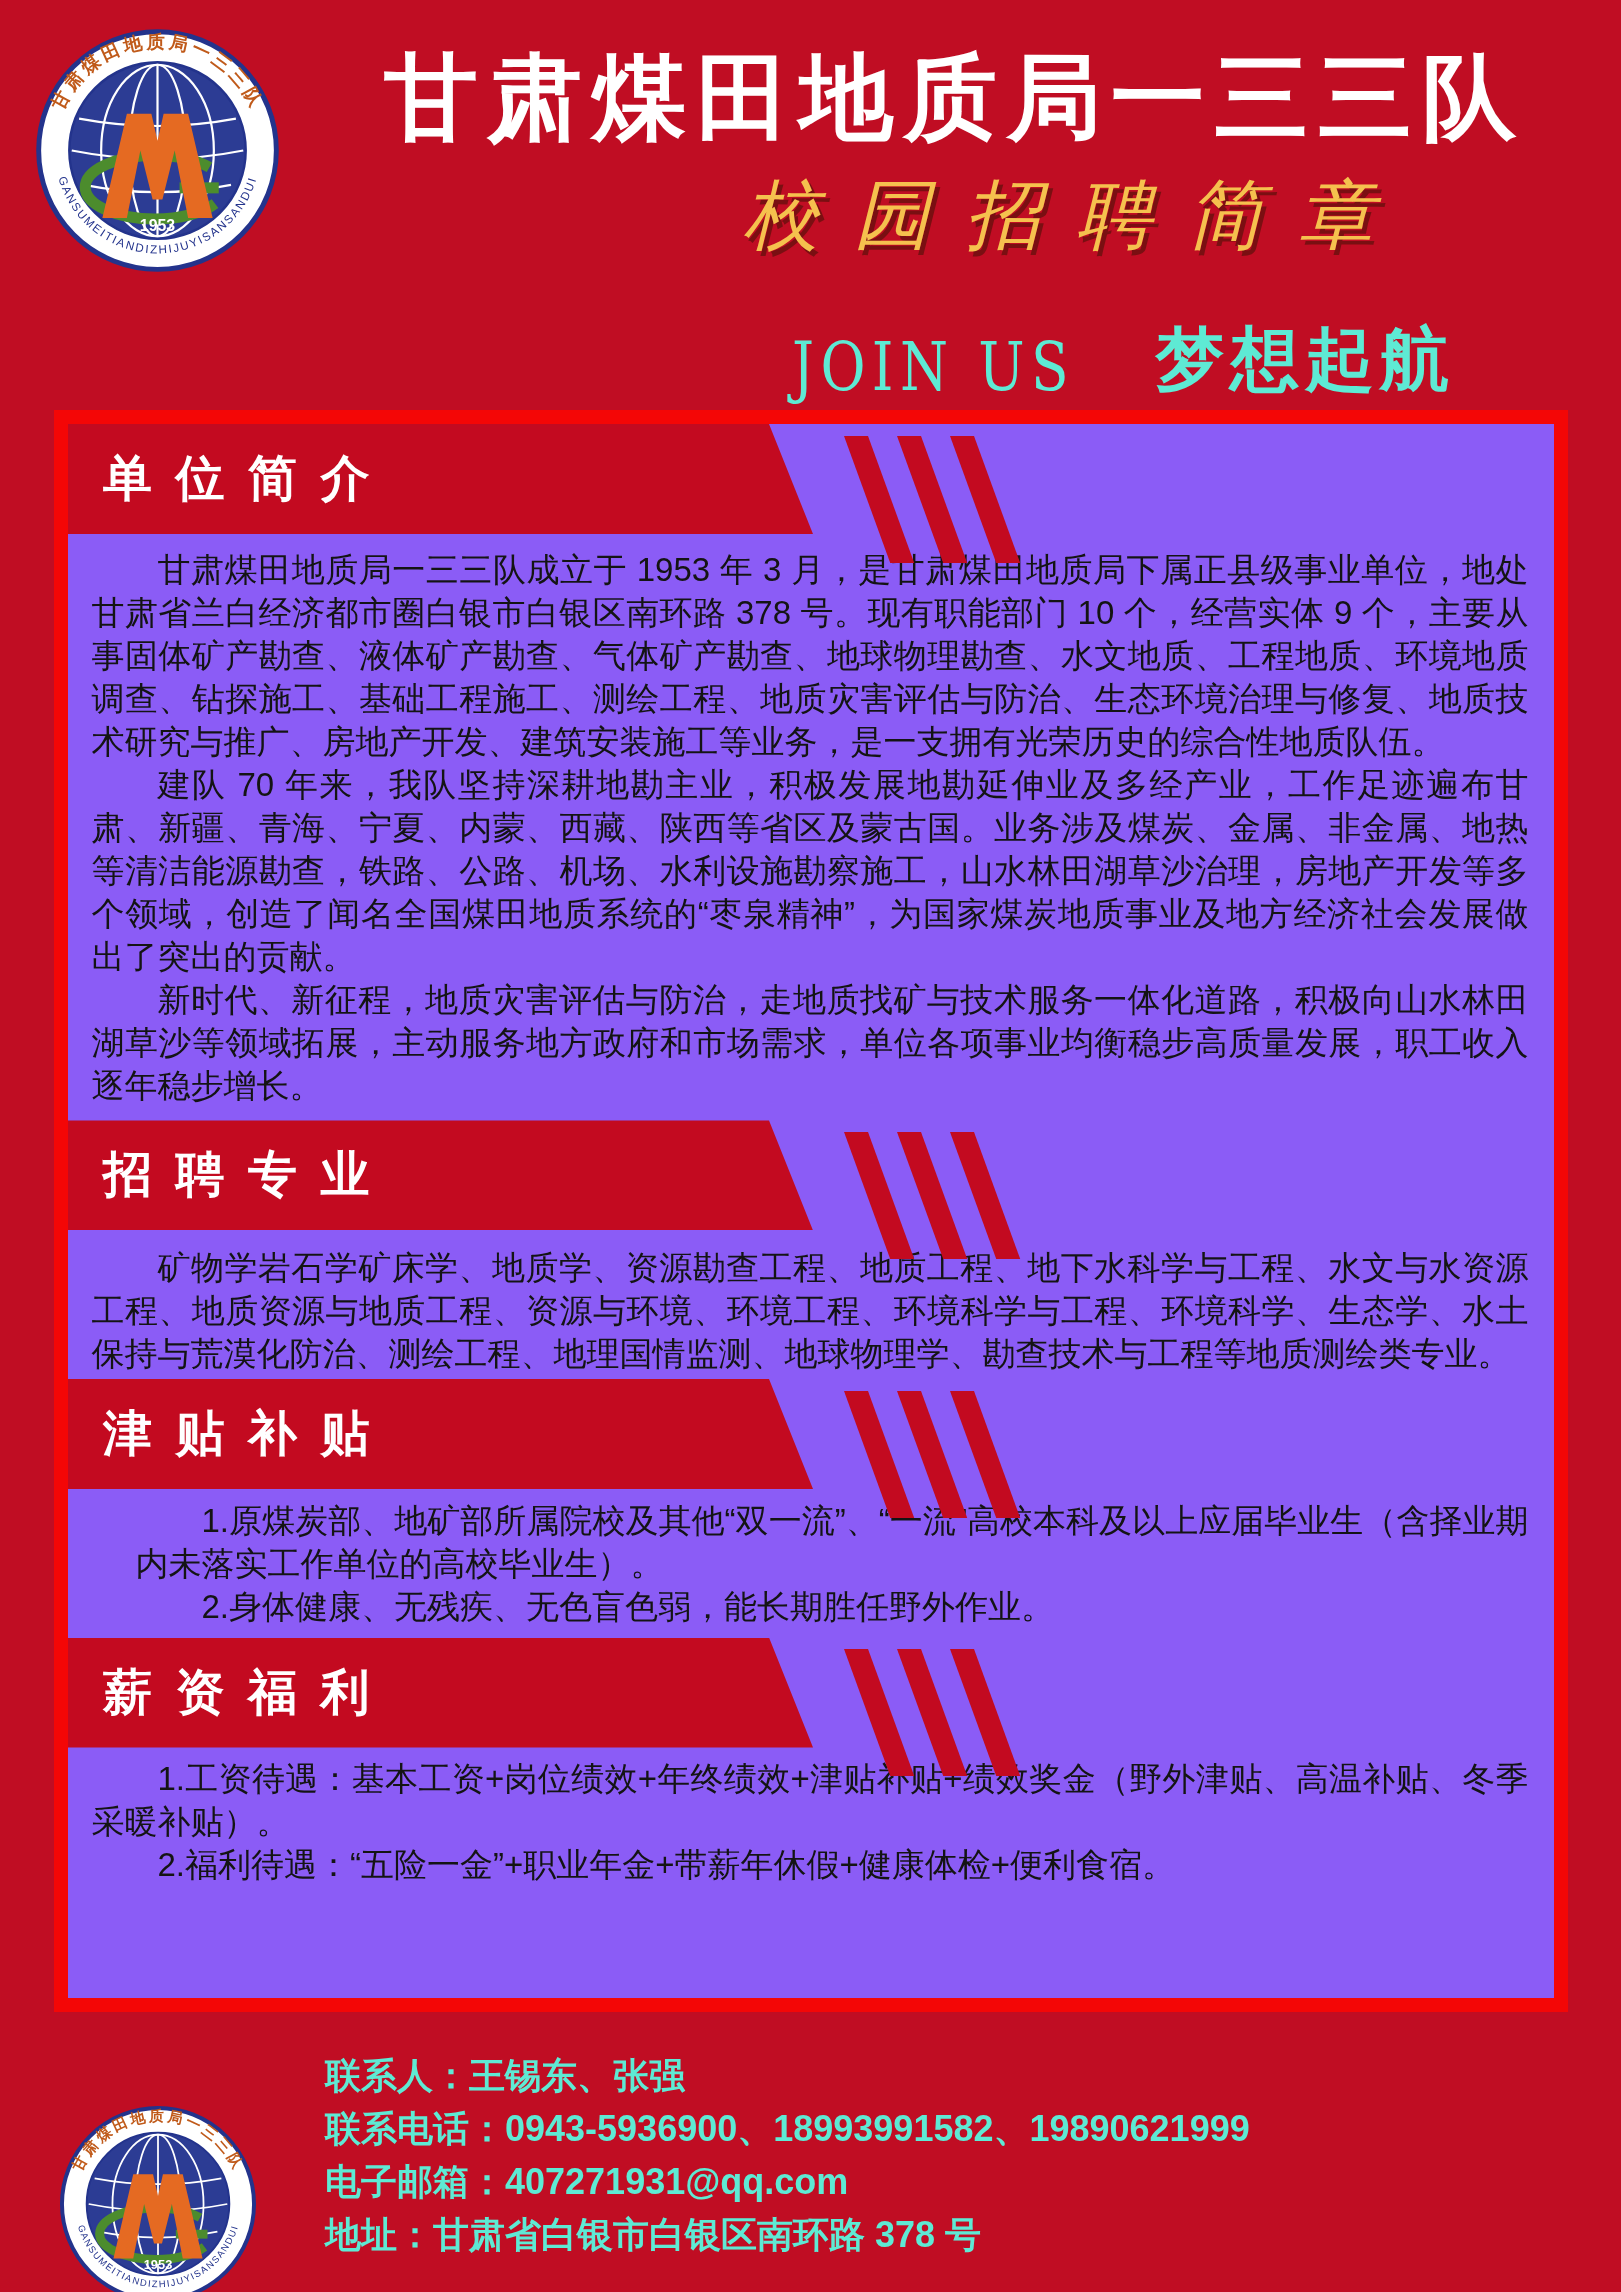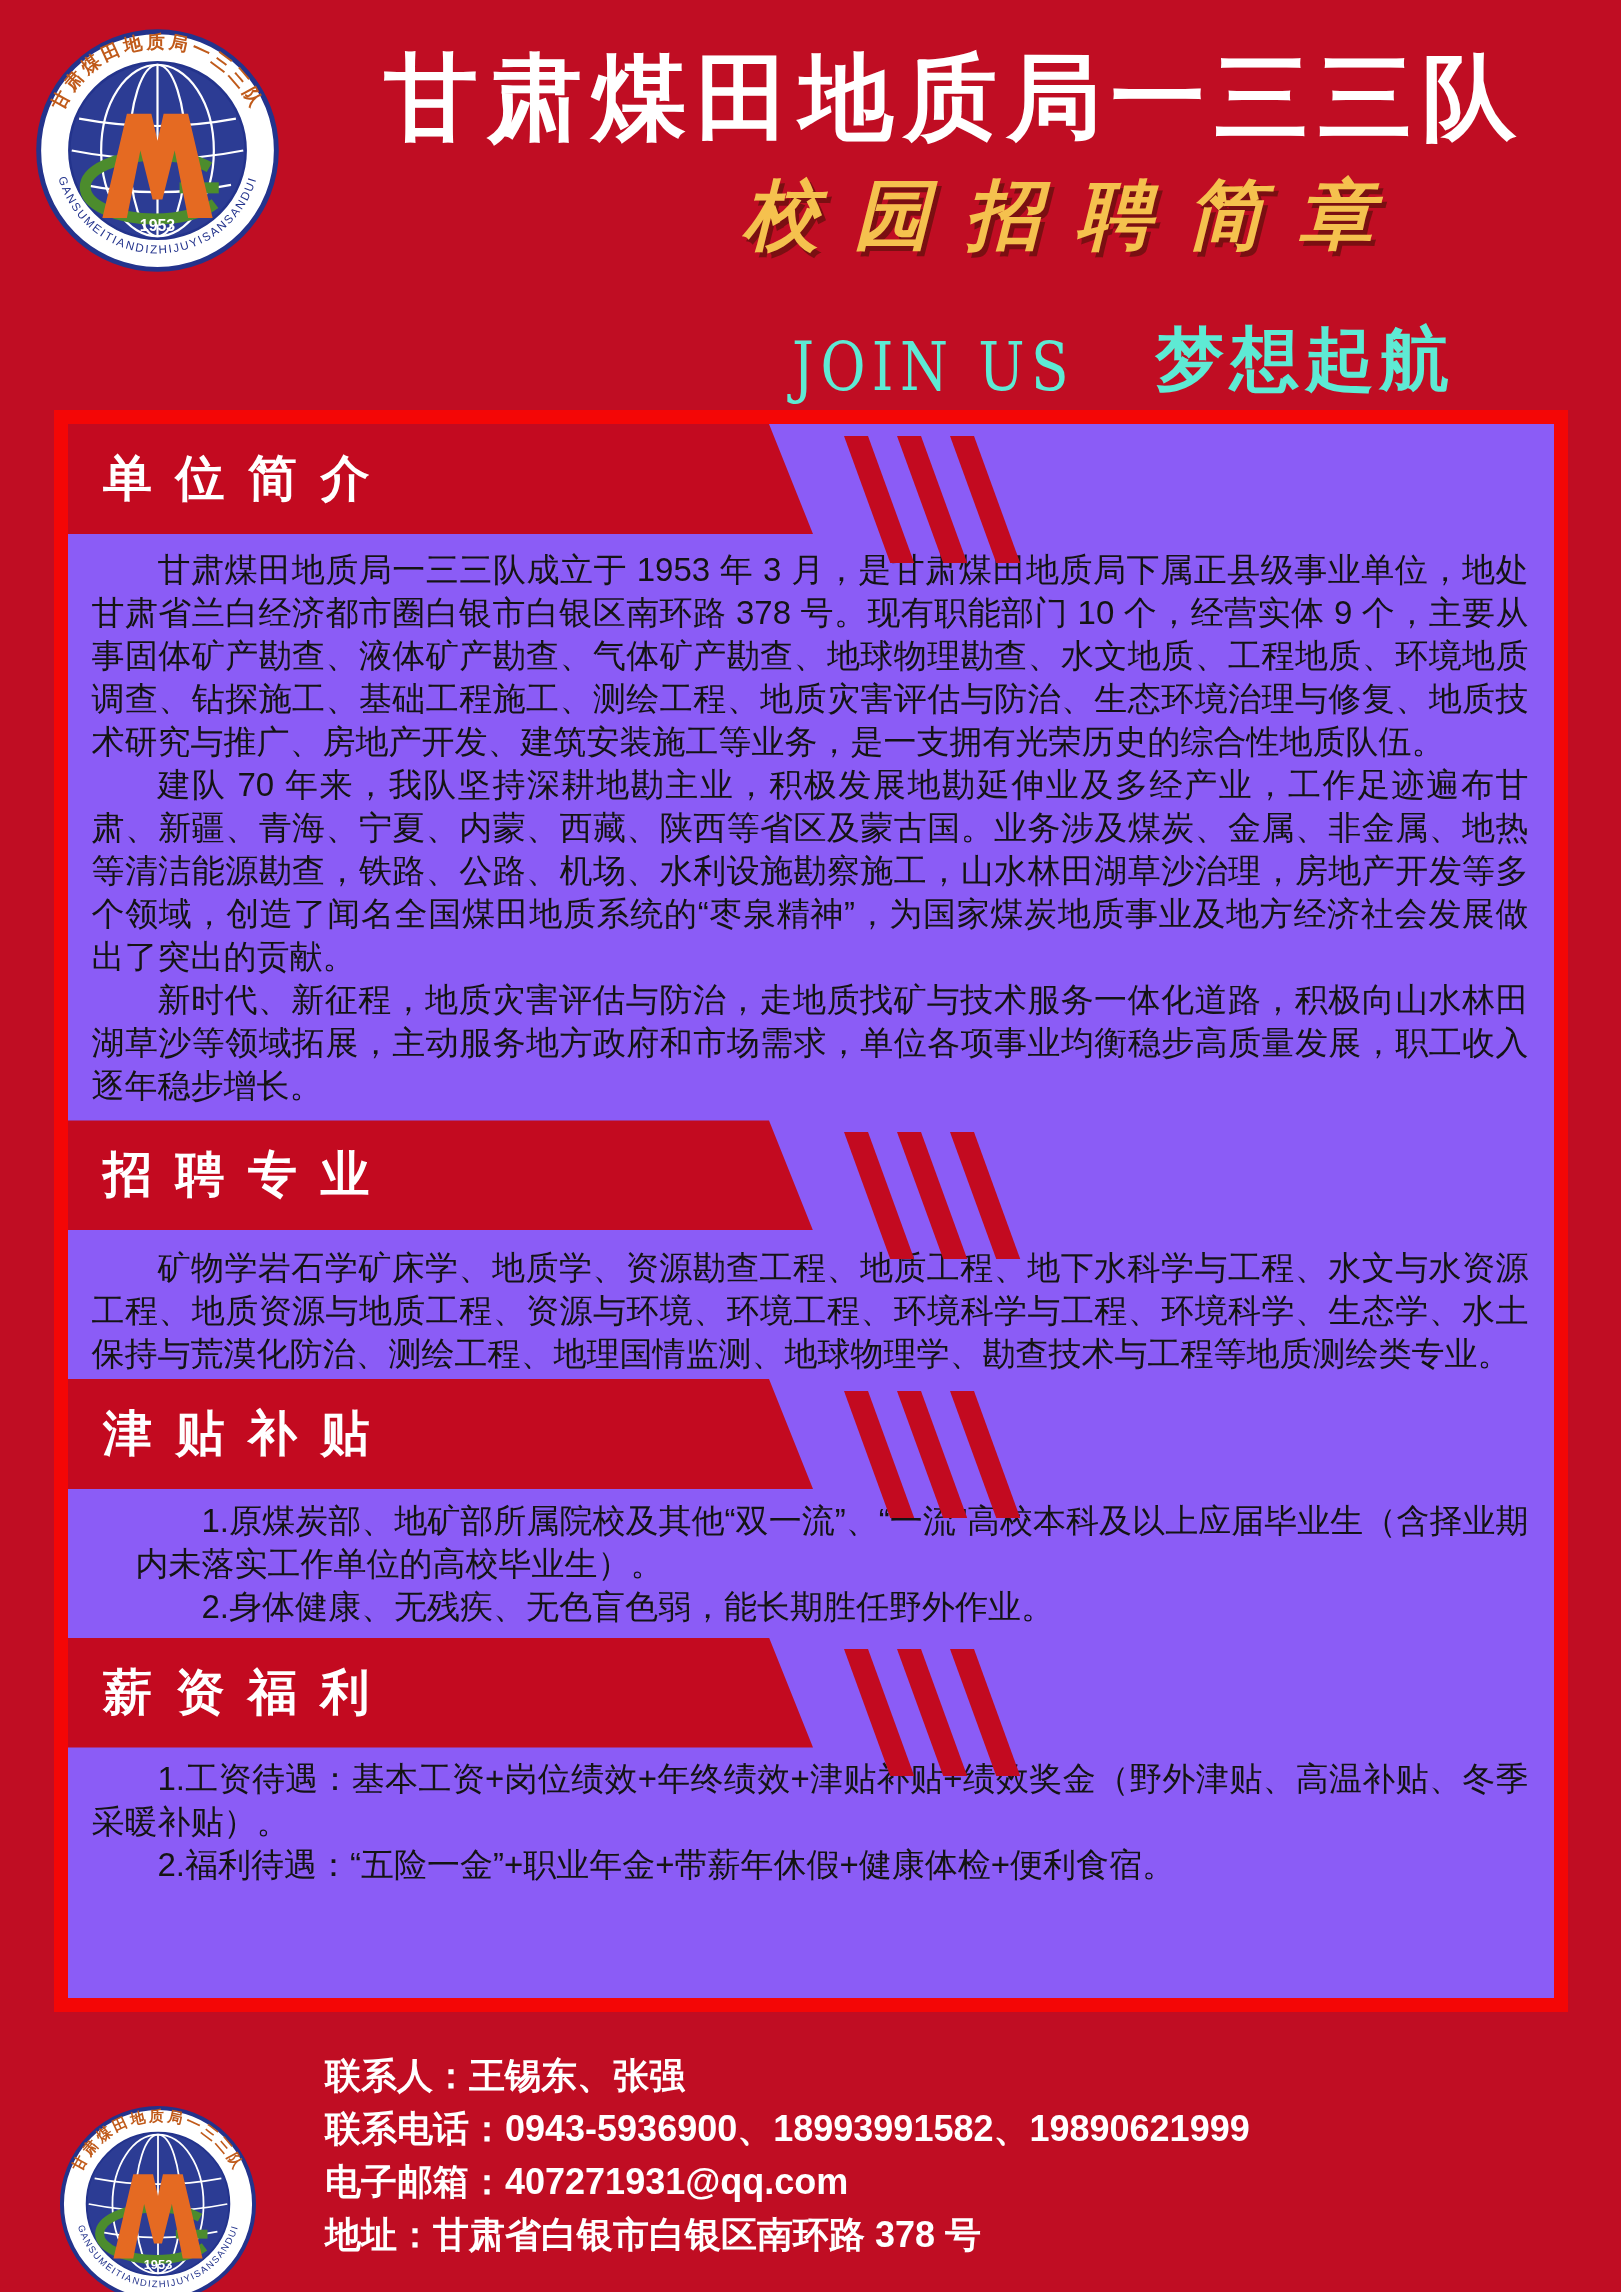--- a/index.html
+++ b/index.html
@@ -14,21 +14,21 @@
   .emblem{position:absolute;}
   .emblem-top{left:35px;top:25.5px;width:245px;height:249px;}
   .emblem-bottom{left:59px;top:2103px;width:198px;height:202px;}
   .org-title{
     position:absolute;left:351px;top:35px;width:1208px;
     text-align:center;color:#ffffff;font-weight:bold;
     font-size:94px;letter-spacing:9.8px;white-space:nowrap;
   }
   .calligraphy{
     position:absolute;left:743px;top:165px;white-space:nowrap;
-    font-family:"DejaVu Serif","Liberation Serif",serif;font-style:italic;font-weight:bold;
+    font-family:"DejaVu Serif","Liberation Serif",serif;font-style:italic;font-weight:normal;
     font-size:76px;letter-spacing:35px;color:#F5C14E;
     text-shadow:3.9px 4.9px 0 #7A0F12;
   }
   .join-line{position:absolute;left:792px;top:314px;white-space:nowrap;color:#5eead4;}
   .join-en{
     display:inline-block;transform:scaleX(0.82);transform-origin:left bottom;
     font-family:"DejaVu Serif","Liberation Serif",serif;
     font-size:67px;letter-spacing:7.8px;vertical-align:bottom;
   }
   .join-cn{font-size:69px;font-weight:bold;letter-spacing:5.9px;margin-left:13.7px;vertical-align:bottom;}
@@ -61,21 +61,21 @@
     color:#141414;font-size:33px;line-height:43px;text-align:justify;
   }
   .sec1-text{padding:13.7px 25.5px 13.7px 23.5px;}
   .sec2-text{padding:15.7px 25.5px 3.9px 23.5px;}
   .sec3-text{padding:9.8px 25.5px 9.8px 23.5px;margin-left:44px;}
   .sec4-text{padding:9.8px 25.5px 11.8px 23.5px;}
   .body-text p{margin:0;text-indent:2em;}
 
   
   .footer-contact{
-    position:absolute;left:325px;top:2049px;color:#ffffff;
+    position:absolute;left:325px;top:2049px;color:#5eead4;
     font-size:36px;line-height:53px;font-weight:bold;white-space:nowrap;
   }
   .footer-contact div{margin:0;}
 </style>
 </head>
 <body>
 
 <div class="page">
 
   <svg class="emblem emblem-top" viewBox="0 0 200 200">

